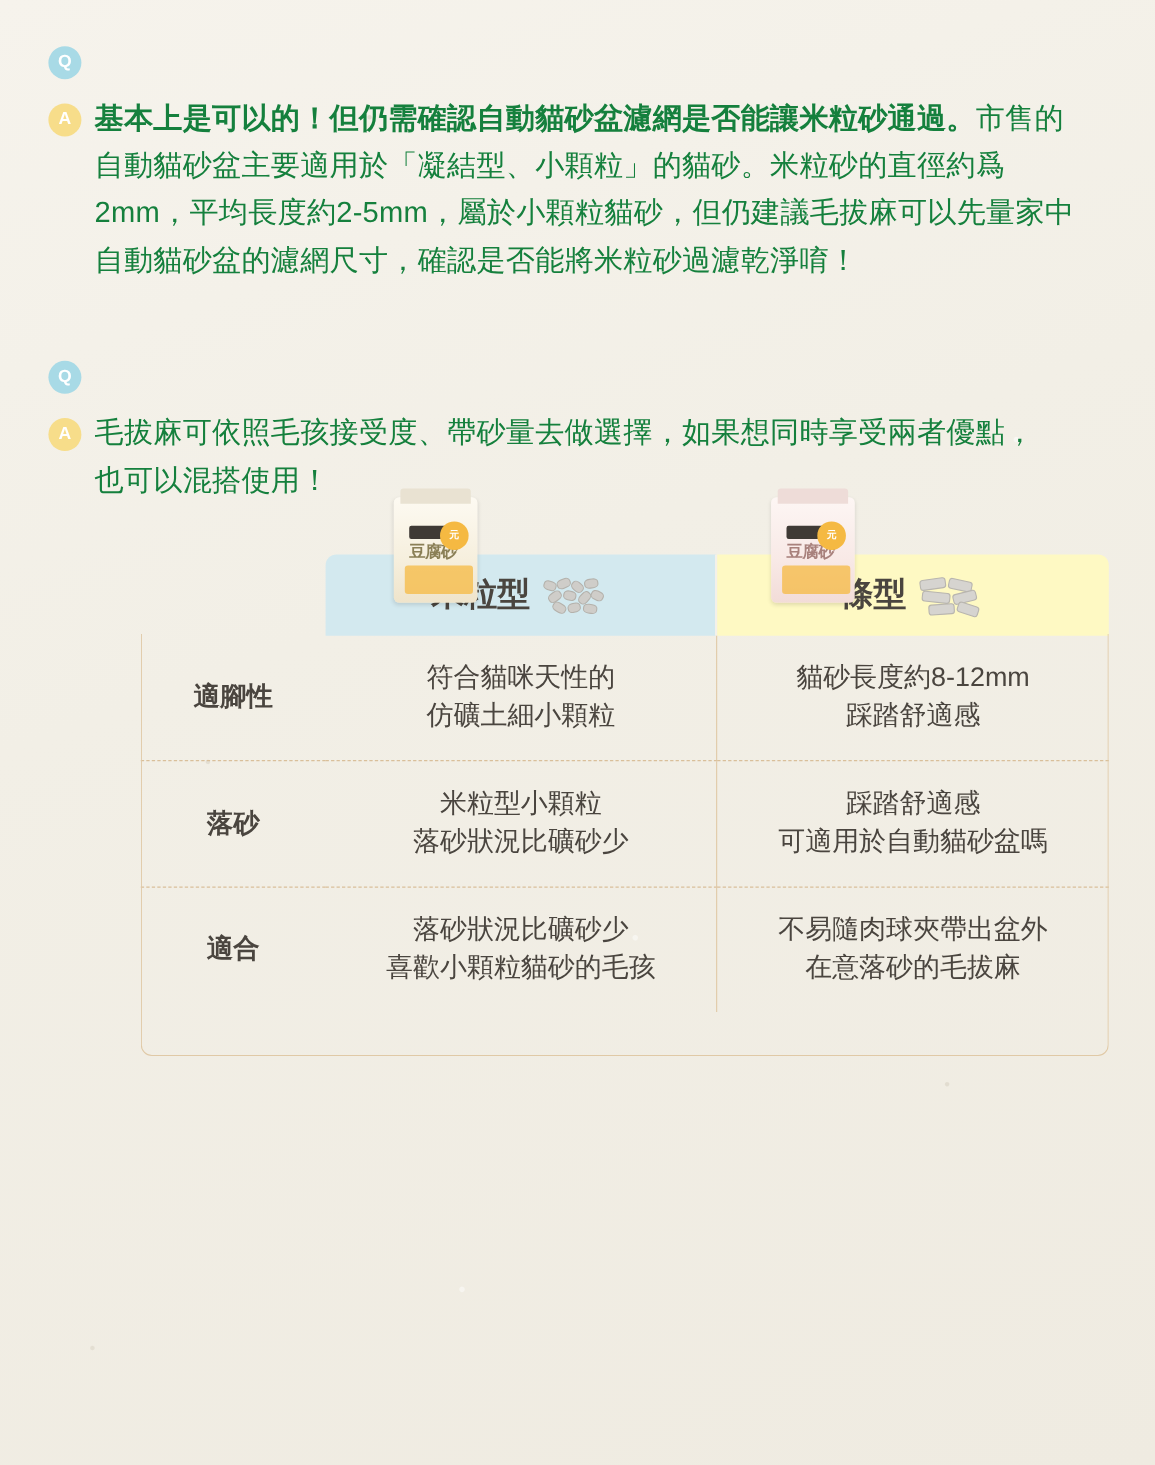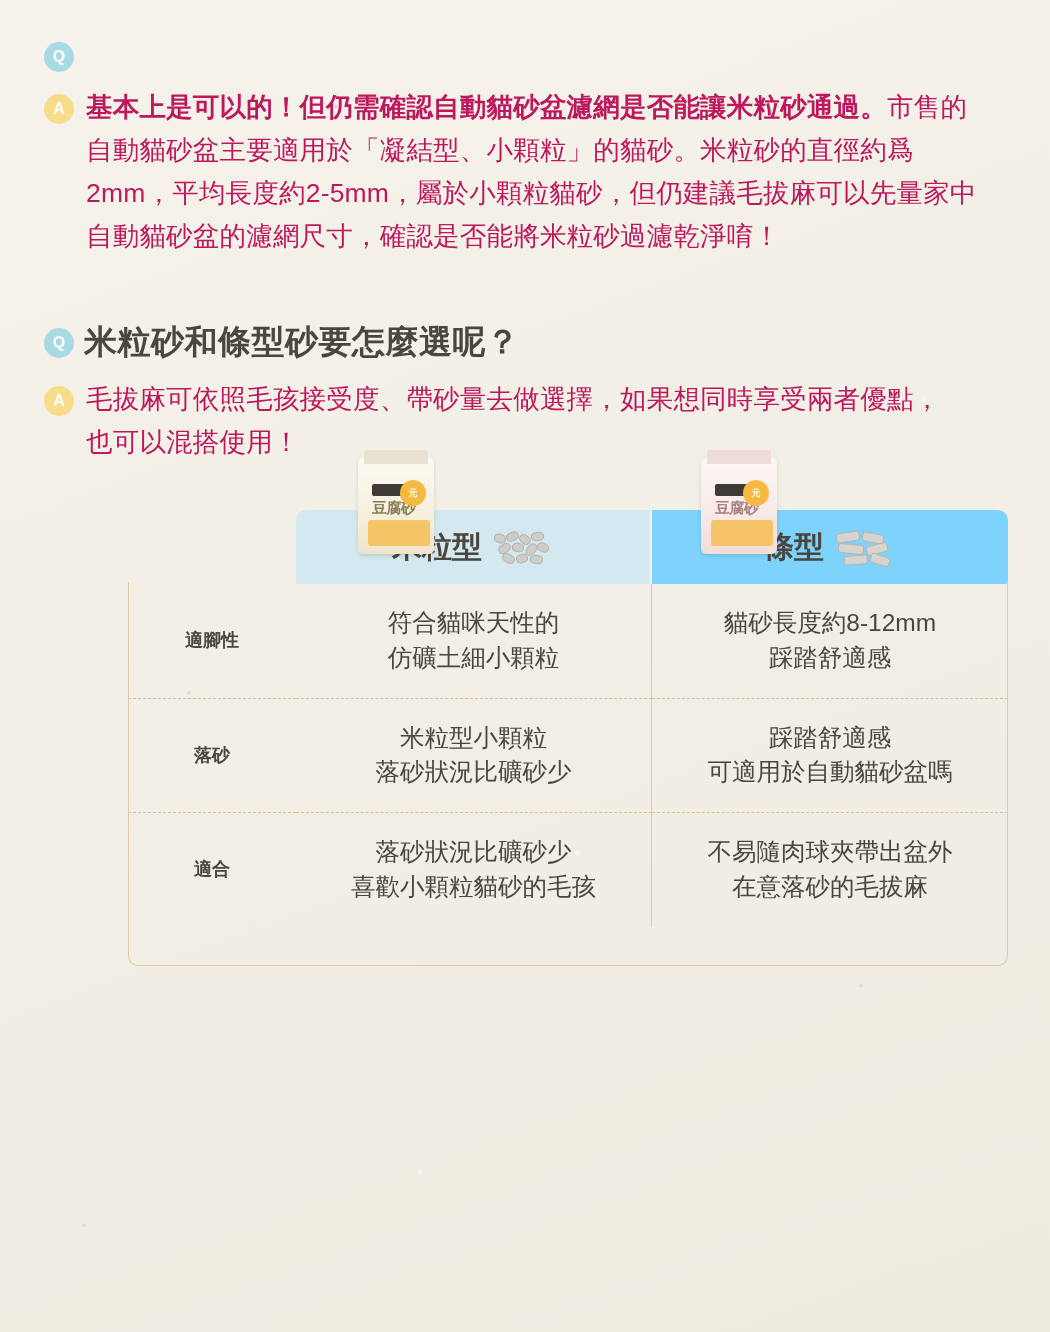--- a/index.html
+++ b/index.html
@@ -64,21 +64,21 @@
   .q-text {
     font-size: 33px;
     font-weight: bold;
     letter-spacing: 0.5px;
     line-height: 1.35;
     color: #4a453f;
   }
   .a-text {
     font-size: 26.5px;
     line-height: 1.62;
-    color: #be185d;
+    color: #15803d;
     letter-spacing: 0.2px;
     max-width: 905px;
   }
   .a-text .strong {
     font-weight: bold;
   }
   .q-row { margin-bottom: 14px; }
 
   .gap-mid { height: 44px; }
 
@@ -164,21 +164,21 @@
     vertical-align: middle;
   }
   .col-label { width: 168px; }
   .head-rice {
     background: #d3e9ef;
     border-radius: 10px 0 0 0;
     height: 72px;
     border-right: 2px solid #f4f1e9;
   }
   .head-strip {
-    background: #7dd3fc;
+    background: #fef9c3;
     border-radius: 0 10px 0 0;
     height: 72px;
   }
   .head-inner {
     display: flex;
     align-items: center;
     justify-content: center;
     gap: 10px;
     font-size: 30px;
     font-weight: bold;
@@ -202,21 +202,21 @@
     border: 1px solid #b8b5af;
   }
 
   .body-cell {
     font-size: 24.5px;
     line-height: 1.42;
     color: #4a453f;
     padding: 22px 6px;
   }
   .label-cell {
-    font-size: 18px;
+    font-size: 24px;
     font-weight: bold;
     color: #4a453f;
   }
   .col-rice { border-right: 1px solid #e0c9a6; }
   .dashed-row td { border-bottom: 1px dashed #d9bf9a; }
   .table-border {
     position: absolute;
     left: 0;
     top: 72px;
     width: 880px;
@@ -242,21 +242,20 @@
       <div class="badge badge-a">A</div>
       <div class="a-text"><span class="strong">基本上是可以的！但仍需確認自動貓砂盆濾網是否能讓米粒</span><span class="strong">砂通過。</span><span>市售的自動貓砂盆主要適用於「凝結型、小顆粒」的貓砂。米粒砂的直徑約爲2mm，平均長度約2-5mm，屬於小顆粒貓砂，但仍建議毛拔麻可以先量家中自動貓砂盆的濾網尺寸，確認是否能將米粒砂過濾乾淨唷！</span></div>
     </div>
   </div>
 
   <div class="gap-mid"></div>
 
   <div class="qa-block">
     <div class="q-row">
       <div class="badge badge-q">Q</div>
-      <div class="q-text">米粒砂和條型砂要怎麼選呢？</div>
     </div>
     <div class="a-row">
       <div class="badge badge-a">A</div>
       <div class="a-text" style="max-width:860px;">毛拔麻可依照毛孩接受度、帶砂量去做選擇，如果想同時享受兩者優點，也可以混搭使用！</div>
     </div>
   </div>
 
   <div class="table-wrap">
 
     <div class="bag bag-rice">

